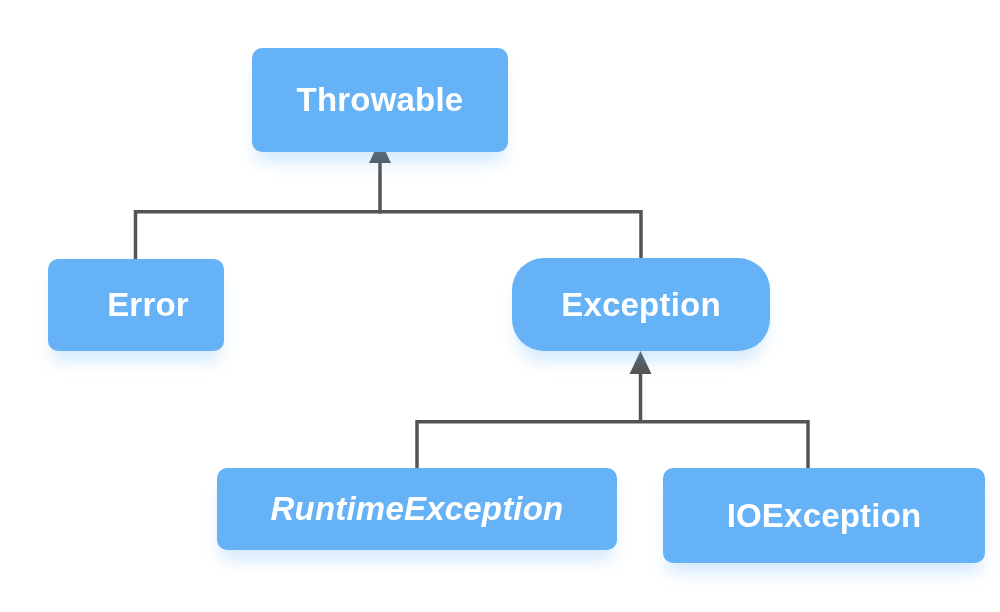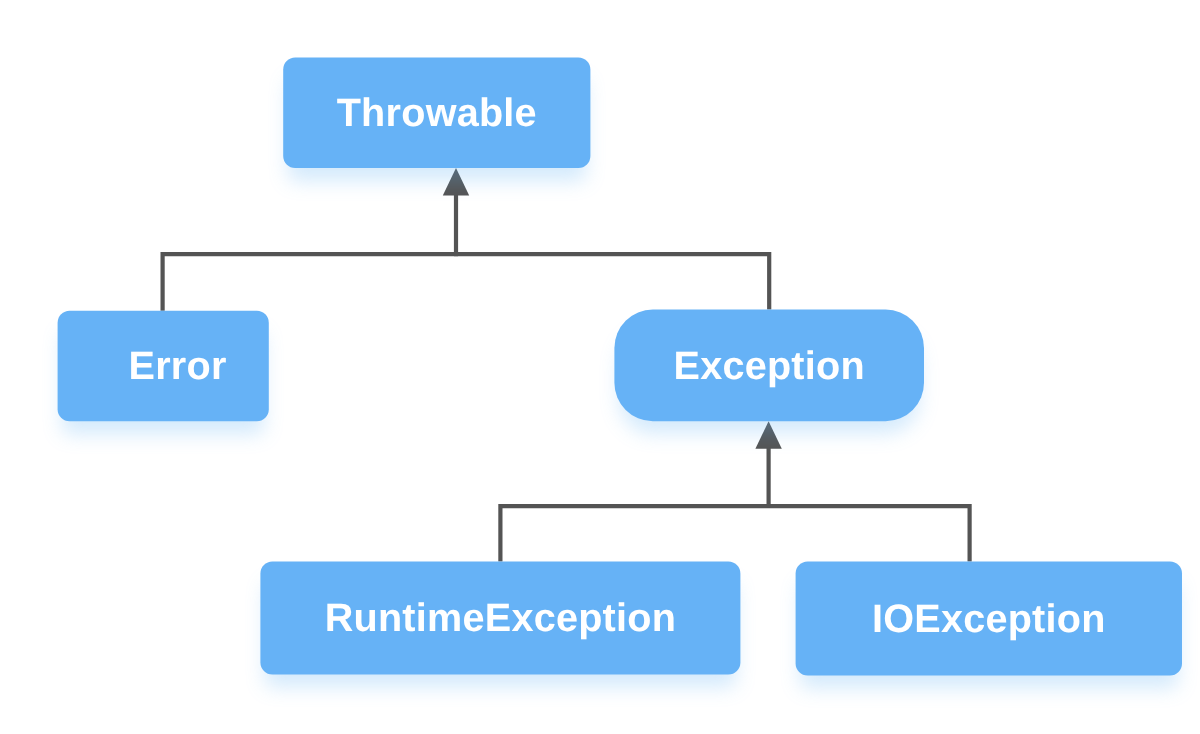--- a/index.html
+++ b/index.html
@@ -49,24 +49,24 @@
     justify-content: center;
   }
   .node-label {
     color: var(--node-text);
     font-weight: bold;
     font-size: 33px;
     letter-spacing: 0.2px;
     white-space: nowrap;
     user-select: none;
   }
-  .node-throwable  { left: 236px; top: 48px;  width: 256px; height: 92px; }
+  .node-throwable  { left: 252px; top: 48px;  width: 256px; height: 104px; }
   .node-error      { left: 48px;  top: 259px; width: 176px; height: 92px; padding-left: 24px; }
   .node-exception  { left: 512px; top: 258px; width: 258px; height: 93px; border-radius: 32px; }
-  .node-runtime    { left: 217px; top: 468px; width: 400px; height: 94px; }
+  .node-runtime    { left: 217px; top: 468px; width: 400px; height: 82px; font-style: italic; }
   .node-io         { left: 663px; top: 468px; width: 322px; height: 95px; }
 </style>
 </head>
 <body>
 
 <div class="canvas">
 
   <svg class="connector-layer" viewBox="0 0 1000 612" xmlns="http://www.w3.org/2000/svg">
 
     <path class="connector" d="M 135.5 259 L 135.5 211.75 L 641 211.75 L 641 258"></path>

